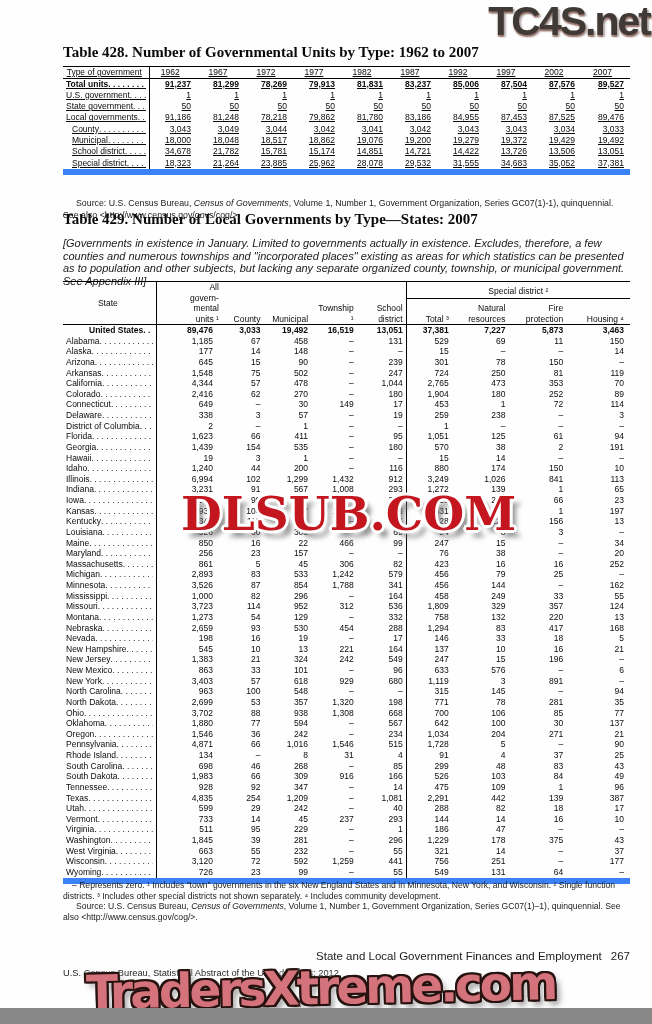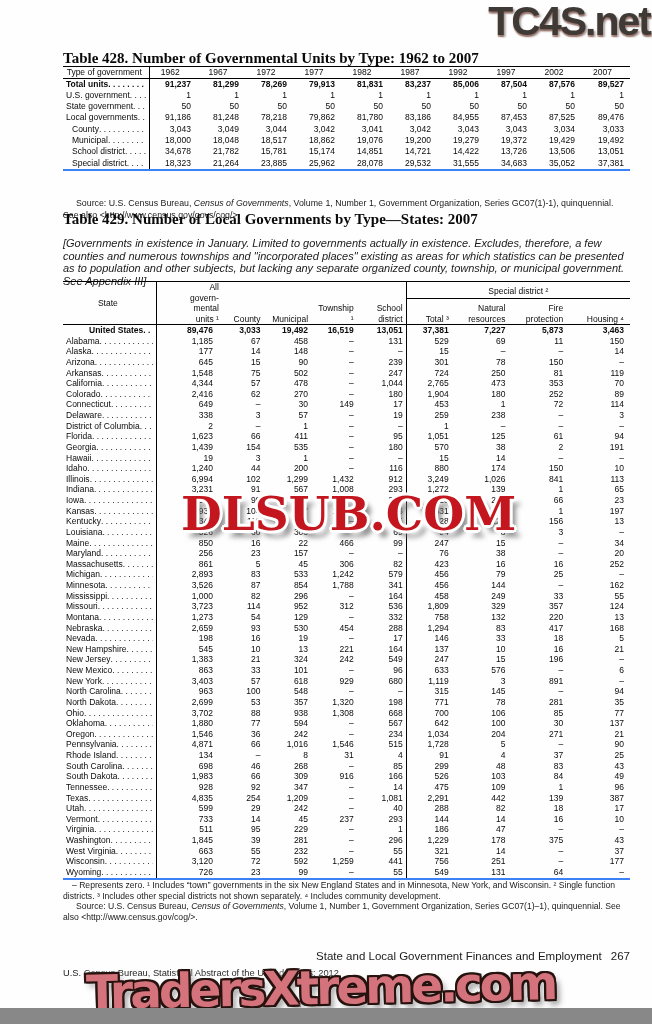--- a/index.html
+++ b/index.html
@@ -22,55 +22,55 @@
           font-family:"DejaVu Sans","Liberation Sans",sans-serif;font-weight:bold;
           font-size:47px;letter-spacing:-3px;color:#d5737c;white-space:nowrap;
           text-shadow:
             -2px 0 0 #26130f,2px 0 0 #26130f,0 -2px 0 #26130f,0 2px 0 #26130f,
             -2px -2px 0 #26130f,2px -2px 0 #26130f,-2px 2px 0 #26130f,2px 2px 0 #26130f,
             0 0 9px #fff,4px 5px 6px rgba(90,90,90,.8);}
 
   
   .t-title{position:absolute;left:63px;font-family:"Liberation Serif",serif;
            font-weight:bold;font-size:15px;white-space:nowrap;}
-  #title428{top:50px;}
+  #title428{top:44px;}
   #title429{top:211px;}
   .note{position:absolute;left:63px;top:237px;width:567px;font-size:11px;line-height:12.5px;color:#1a1a1a;font-style:italic;}
   .src{position:absolute;left:63px;width:567px;font-size:8.8px;line-height:12.5px;color:#1a1a1a;text-indent:13px;}
   #src428{top:188px;}
   .fnblock{position:absolute;left:63px;top:880px;width:567px;font-size:8.6px;line-height:10.6px;color:#1a1a1a;}
   .fnblock p{margin:0;text-indent:9px;}
   .fnblock p.srcp{text-indent:13px;}
   .it{font-style:italic;}
 
   
   table{border-collapse:collapse;table-layout:fixed;}
   .tblwrap{position:absolute;left:63px;}
-  #wrap428{top:66px;}
+  #wrap428{top:66px;text-decoration:underline;}
   #wrap429{top:281px;}
   #t428,#t429{width:567px;border-top:1.8px solid #000;}
   th,td{padding:0;margin:0;font-weight:normal;}
   th{font-size:8.5px;line-height:10.5px;vertical-align:bottom;border-bottom:1px solid #000;}
   td{font-size:8.5px;}
   #t428 td{line-height:11.3px;}
   #t429 td{line-height:10.62px;}
   .num{text-align:right;padding-right:6px;}
   th.ch{text-align:center;}
   .vr{border-right:1px solid #000;}
   td.vr,th.vr{padding-right:3px;}
   .pre{white-space:pre-line;}
   .lab{text-align:left;}
   .labwrap{display:flex;align-items:baseline;overflow:hidden;}
   .lt{white-space:nowrap;padding-left:3px;}
   .leader{flex:1;overflow:hidden;white-space:nowrap;font-size:8.5px;}
   .leader::before{content:" . . . . . . . . . . . . . . . . . . . . . . . . . . . . ";}
   tr.b td,tr.b .leader::before{font-weight:bold;}
   tr.ind .lt{padding-left:9px;}
   #t429 tr.b .lt{padding-left:26px;}
-  #t428 tbody tr:last-child td,#t429 tbody tr:last-child td{border-bottom:2px solid #3b82f6;}
+  #t428 tbody tr:last-child td,#t429 tbody tr:last-child td{border-bottom:6px solid #3b82f6;}
   th.sd{ text-align:center;line-height:13px;}
   th.state-h{text-align:center;vertical-align:middle;}
   th.units-h{text-align:right;}
 
   
   .runhead{position:absolute;left:63px;top:950px;width:567px;text-align:right;
            font-size:11.5px;color:#1b1b1b;}
   .runhead .pg{margin-left:9px;}
   .credit{position:absolute;left:63px;top:968px;font-size:9.3px;color:#1b1b1b;}
 </style>

